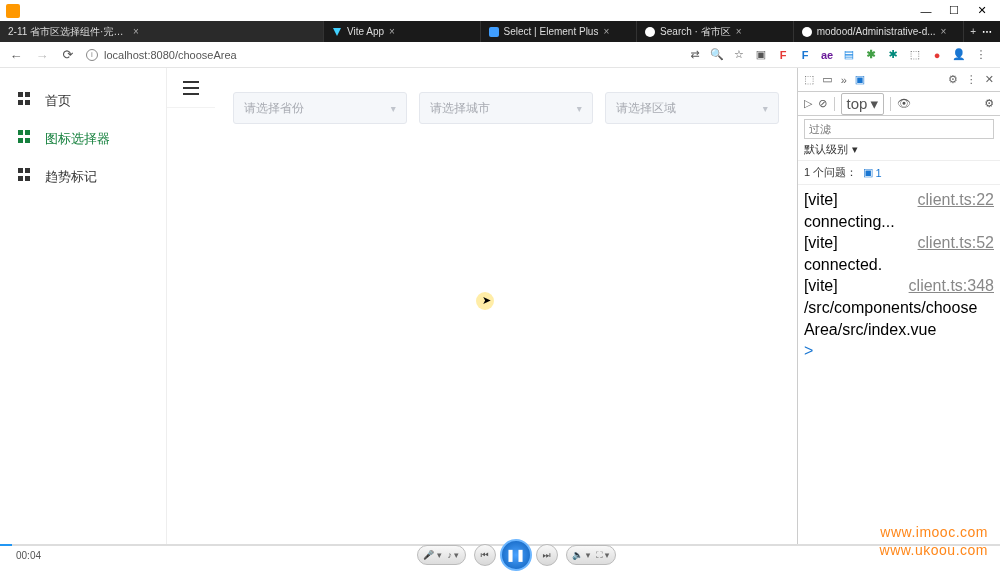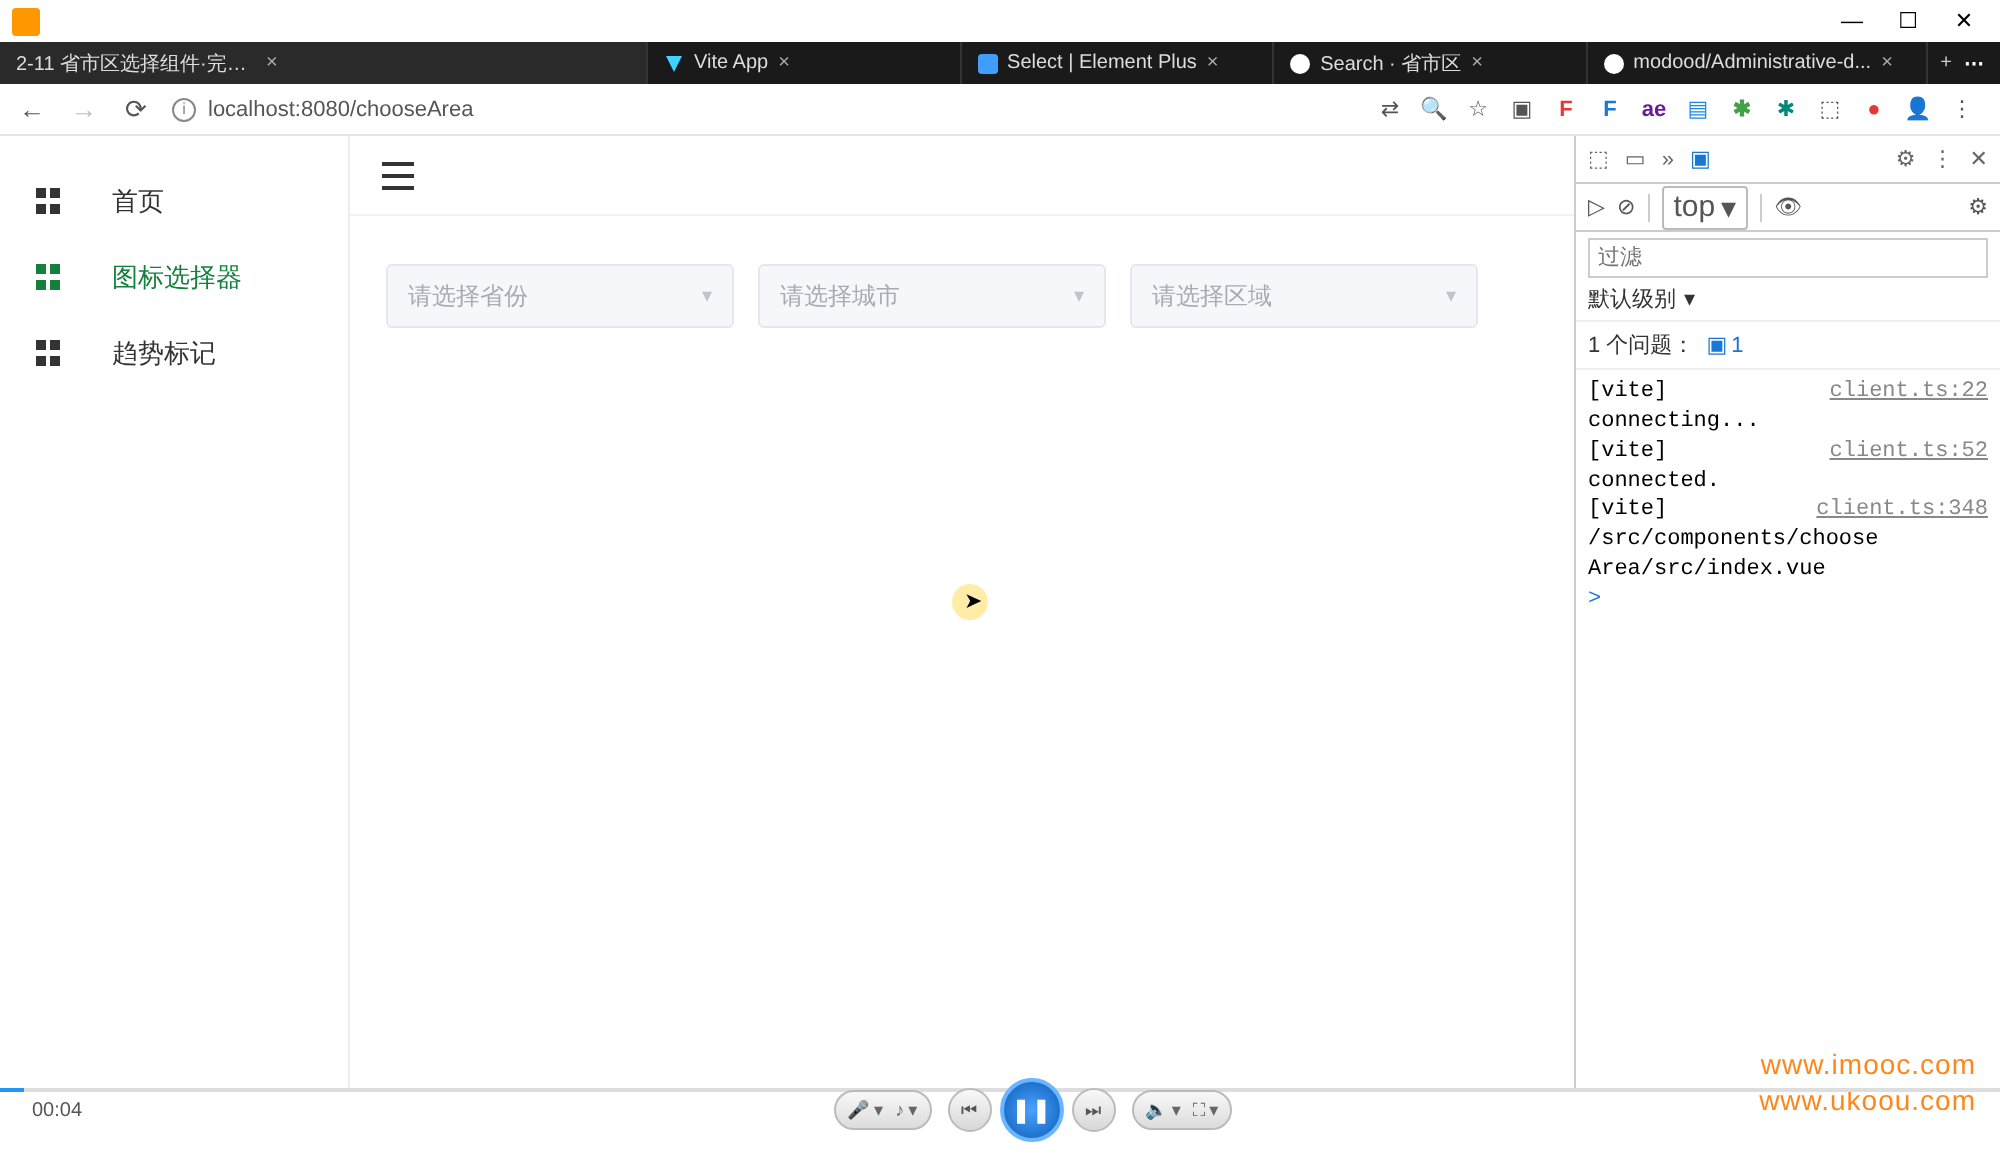--- a/index.html
+++ b/index.html
@@ -31,27 +31,27 @@
   .ext-icons .c1 { color:#e53935; font-weight:bold;}
   .ext-icons .c2 { color:#1976d2; font-weight:bold;}
   .ext-icons .c3 { color:#6a1b9a; font-weight:bold;}
   .ext-icons .c4 { color:#43a047; font-weight:bold;}
   
   
   .main { display: flex; height: 477px; }
   
   
   .sidebar { width: 175px; border-right: 1px solid #eee; padding: 14px 0; }
-  .nav-item { display: flex; align-items: center; gap: 24px; padding: 10px 18px; font-size: 13px; color: #333; }
+  .nav-item { display: flex; align-items: flex-start; gap: 13px; padding: 10px 18px; font-size: 13px; color: #333; }
   .nav-item.active { color: #15803d; }
   .nav-item .nav-icon { width: 14px; height: 14px; display:flex; flex-wrap:wrap; gap:2px;}
   .nav-item .nav-icon i { width:5px; height:5px; background:currentColor; }
   
   
-  .content { flex: 1; display:flex; flex-direction:column; }
+  .content { flex: 1; display:flex; }
   .content-header { height: 40px; display:flex; align-items:center; padding: 0 16px; border-bottom: 1px solid #f2f2f2;}
   .hamburger { width:16px; height:14px; display:flex; flex-direction:column; justify-content:space-between;}
   .hamburger i { height:2px; background:#333; display:block;}
   .content-body { padding: 24px 18px; display:flex; gap:12px; }
   .select { width: 174px; height: 32px; border:1px solid #e4e7ed; background:#f5f7fa; border-radius:3px; display:flex; align-items:center; padding:0 10px; font-size:12px; color:#a8abb2; justify-content:space-between;}
   .select .arrow { color:#c0c4cc; font-size:10px;}
   .cursor-spot { position:absolute; left:476px; top:292px; width:18px; height:18px; background: rgba(255,220,80,0.5); border-radius:50%;}
   .cursor-arrow { position:absolute; left:482px; top:294px; font-size:11px; color:#000;}
   
   
@@ -61,21 +61,21 @@
   .dt-tabbar .msg-ic { color:#1976d2;}
   .dt-tabbar .spacer { flex:1;}
   .dt-ctrlbar { height: 24px; border-bottom: 1px solid #ccc; display:flex; align-items:center; padding:0 6px; gap:6px; color:#555;}
   .dt-ctrlbar .pill { border:1px solid #bbb; border-radius:2px; padding:1px 5px; font-size:15px; display:flex; align-items:center; gap:3px;}
   .dt-ctrlbar .sep { width:1px; height:14px; background:#ccc;}
   .dt-filter { padding: 3px 6px 0 6px;}
   .dt-filter input { width: 100%; height:20px; border:1px solid #ccc; font-size:11px; padding:0 4px;}
   .dt-levels { padding: 3px 6px; display:flex; align-items:center; gap:4px; color:#333; font-size:11px;}
   .dt-issues { padding: 4px 6px; border-top:1px solid #eee; border-bottom:1px solid #eee; display:flex; align-items:center; gap:6px; color:#333;}
   .dt-issues .badge { color:#1976d2; display:flex; align-items:center; gap:2px;}
-  .dt-console { padding: 4px 6px; font-family: Liberation Mono, monospace; font-size:11px; line-height:1.35;}
+  .dt-console { padding: 4px 6px; font-family: Liberation Sans, sans-serif; font-size:16px; line-height:1.35;}
   .dt-console .line { display:flex; justify-content:space-between; gap:4px;}
   .dt-console .loc { color:#888; text-decoration: underline; white-space:nowrap;}
   .dt-console .prompt { color:#1976d2;}
   
   
   .watermark { position:absolute; right:12px; bottom:42px; font-size:14px; color:#ff7a00; letter-spacing:0.5px; opacity:0.9;}
   .watermark2 { position:absolute; right:12px; bottom:24px; font-size:14px; color:#ff7a00; letter-spacing:0.5px; opacity:0.9;}
   .playbar-line { position:absolute; left:0; bottom:36px; width:100%; height:2px; background:linear-gradient(to right, #2196f3 0, #2196f3 12px, #ddd 12px, #ddd 100%);}
   .playbar { position:absolute; left:0; bottom:0; width:100%; height:54px; display:flex; align-items:center; padding: 0 16px; gap:8px;}
   .time { font-size:10px; color:#555;}

